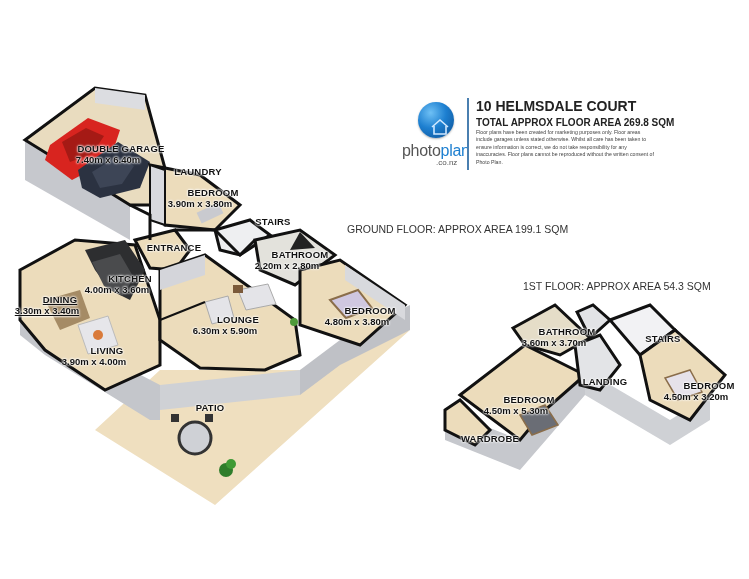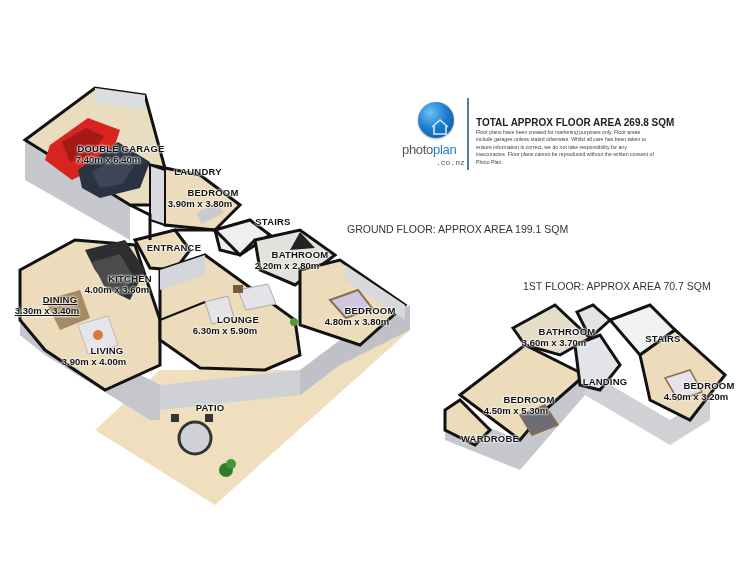--- a/index.html
+++ b/index.html
@@ -14,23 +14,23 @@
     .room-name { font-size: 9.5px; display: block; letter-spacing: 0.2px; padding-left: 26px; }
     .room-dim { font-size: 9.5px; display: block; }
     .floor-area { position: absolute; font-size: 10.5px; color: #333; white-space: nowrap; font-family: "Liberation Sans", sans-serif; }
     .header { position: absolute; left: 414px; top: 96px; width: 240px; height: 80px; }
     .logo-circle {
       position: absolute; left: 4px; top: 6px; width: 36px; height: 36px; border-radius: 50%;
       background: radial-gradient(circle at 35% 30%, #6ec0f5 0%, #1d7fd0 45%, #0c4c8f 100%);
       box-shadow: 0 1px 2px rgba(0,0,0,0.3);
     }
     .logo-house { position: absolute; left: 12px; top: 16px; width: 20px; height: 18px; }
-    .logo-text { position: absolute; left: -12px; top: 46px; font-size: 13px; color: #555; letter-spacing: -0.3px; }
+    .logo-text { position: absolute; left: -12px; top: 46px; font-size: 16px; color: #555; letter-spacing: -0.3px; }
     .logo-text .accent { color: #1d7fd0; }
-    .logo-sub { position: absolute; left: 22px; top: 62px; font-size: 8px; color: #555; font-family: Liberation Mono, monospace; }
+    .logo-sub { position: absolute; left: 22px; top: 62px; font-size: 8px; color: #555; }
     .divider { position: absolute; left: 53px; top: 2px; width: 2px; height: 72px; background: #4a7fb0; }
     .title { position: absolute; left: 62px; top: 2px; font-size: 14px; font-weight: bold; color: #222; white-space: nowrap; }
     .subtitle { position: absolute; left: 62px; top: 21px; font-size: 10px; font-weight: bold; color: #222; white-space: nowrap; }
     .disclaimer { position: absolute; left: 62px; top: 33px; width: 178px; font-size: 5.2px; line-height: 7.4px; color: #444; }
   </style>
 </head>
 <body>
 
 <svg class="plan-svg" viewBox="0 0 749 579" xmlns="http://www.w3.org/2000/svg">
 
@@ -115,26 +115,27 @@
 <div class="header">
   <div class="logo-circle">
     <svg class="logo-house" viewBox="0 0 20 18">
       <polyline points="2,9 10,2 18,9" fill="none" stroke="#cfe8ff" stroke-width="1.6"></polyline>
       <polyline points="4,8 4,16 16,16 16,8" fill="none" stroke="#cfe8ff" stroke-width="1.6"></polyline>
     </svg>
   </div>
   <div class="logo-text"><span>photo</span><span class="accent">plan</span></div>
   <div class="logo-sub">.co.nz</div>
   <div class="divider"></div>
+  <div class="title">10 HELMSDALE COURT</div>
   <div class="subtitle">TOTAL APPROX FLOOR AREA 269.8 SQM</div>
   <div class="disclaimer">Floor plans have been created for marketing purposes only. Floor areas include garages unless stated otherwise. Whilst all care has been taken to ensure information is correct, we do not take responsibility for any inaccuracies. Floor plans cannot be reproduced without the written consent of Photo Plan.</div>
 </div>
 
 <div class="floor-area" style="left:347px; top:223px;">GROUND FLOOR: APPROX AREA 199.1 SQM</div>
-<div class="floor-area" style="left:523px; top:280px;">1ST FLOOR: APPROX AREA 70.7 SQM</div>
+<div class="floor-area" style="left:523px; top:280px;">1ST FLOOR: APPROX AREA 54.3 SQM</div>
 
 <div class="room-label" style="left:108px; top:143px;">
   <span class="room-name">DOUBLE GARAGE</span>
   <span class="room-dim">7.40m x 6.40m</span>
 </div>
 <div class="room-label" style="left:185px; top:166px;">
   <span class="room-name">LAUNDRY</span>
 </div>
 <div class="room-label" style="left:200px; top:187px;">
   <span class="room-name">BEDROOM</span>

